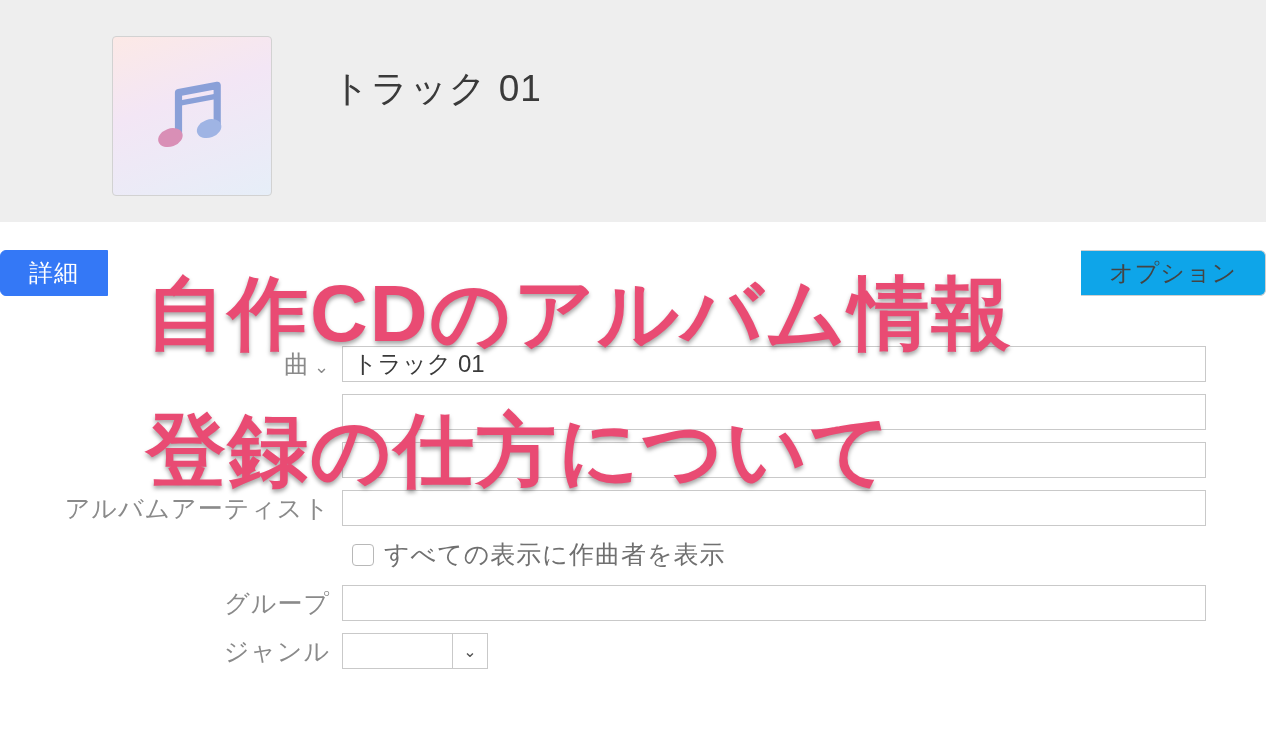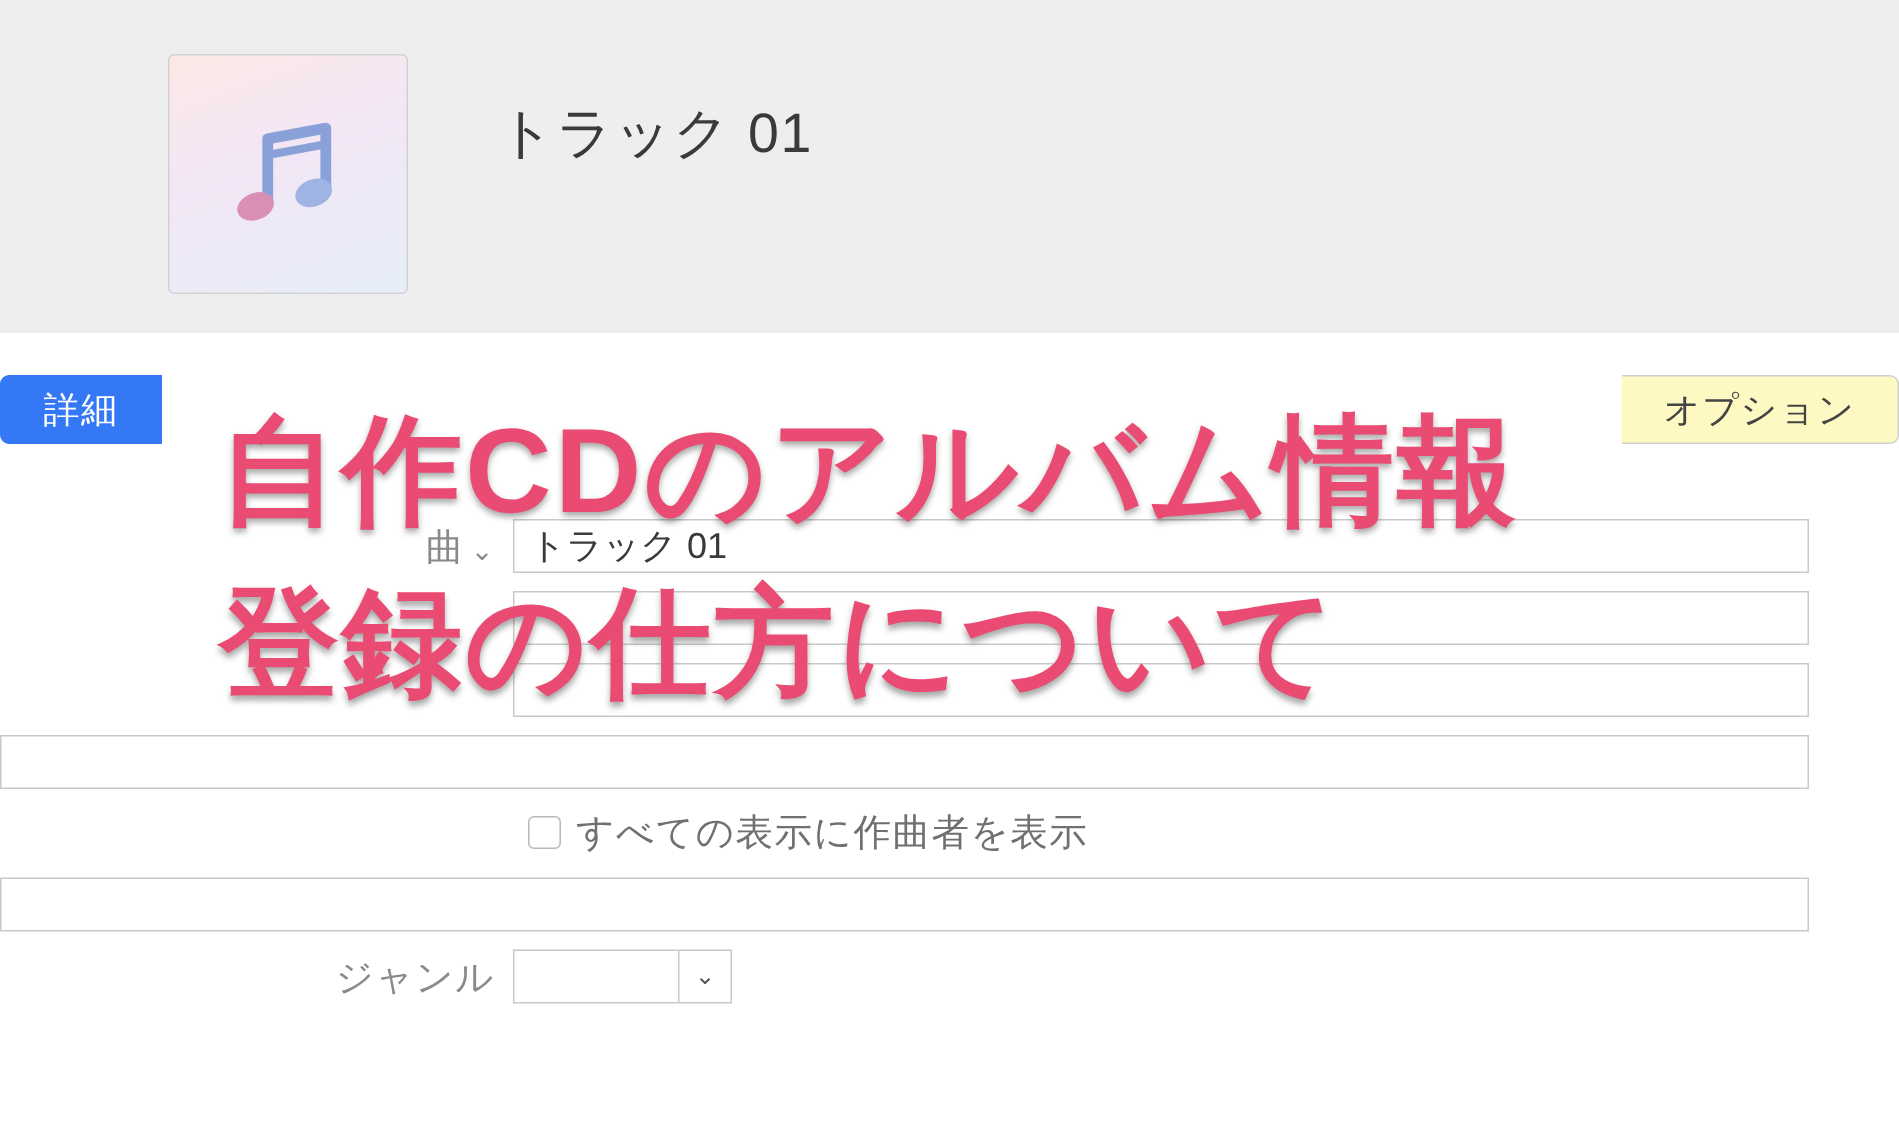--- a/index.html
+++ b/index.html
@@ -42,21 +42,21 @@
     }
     .tab-row {
       display: flex;
       justify-content: space-between;
       margin-top: 28px;
       gap: 16px;
     }
     .tab {
       padding: 6px 28px;
       border: 1px solid #cfcfcf;
-      background: #fef9c3;
+      background: #0ea5e9;
       font-size: 24px;
       color: #444;
       letter-spacing: 1px;
       cursor: pointer;
     }
     .tab + .tab { border-left: none; }
     .tab.active {
       background: #3478f6;
       color: #ffffff;
       border-color: #3478f6;
@@ -142,21 +142,21 @@
       position: absolute;
       left: 146px;
       font-weight: 800;
       color: #e94b73;
       text-shadow: 0 3px 4px rgba(0,0,0,0.35), 0 0 2px rgba(255,255,255,0.6);
       letter-spacing: 2px;
       pointer-events: none;
       white-space: nowrap;
     }
     .overlay-line1 { top: 261px; font-size: 80px; }
-    .overlay-line2 { top: 376px; font-size: 80px; }
+    .overlay-line2 { top: 398px; font-size: 80px; }
   </style>
 </head>
 <body>
 
 <div class="header-region">
   <div class="album-art">
     <svg class="music-note-icon" viewBox="0 0 100 100">
       <path d="M 35 72 L 35 24 L 78 16 L 78 62" stroke="#8aa0d8" stroke-width="8" fill="none" stroke-linejoin="round"></path>
       <path d="M 35 36 L 78 28" stroke="#8aa0d8" stroke-width="6" fill="none"></path>
       <ellipse cx="26" cy="74" rx="14" ry="10" fill="#d98fb6" transform="rotate(-20 26 74)"></ellipse>
@@ -184,30 +184,32 @@
     <div class="field-label"></div>
     <input class="text-input" value="" style="">
   </div>
 
   <div class="form-row">
     <div class="field-label"></div>
     <input class="text-input" value="" style="">
   </div>
 
   <div class="form-row">
+    <div class="field-label">アルバムアーティスト</div>
     <input class="text-input" value="" style="">
   </div>
 
 
   <div class="check-row">
     <div class="check-box"></div>
     <div class="check-label">すべての表示に作曲者を表示</div>
   </div>
 
   <div class="form-row">
+    <div class="field-label">グループ</div>
     <input class="text-input" value="" style="">
   </div>
 
   <div class="form-row">
     <div class="field-label">ジャンル</div>
     <div class="combo-wrap">
       <input class="combo-input" value="" style="">
       <div class="combo-btn">
         <span>⌄</span>
       </div>

